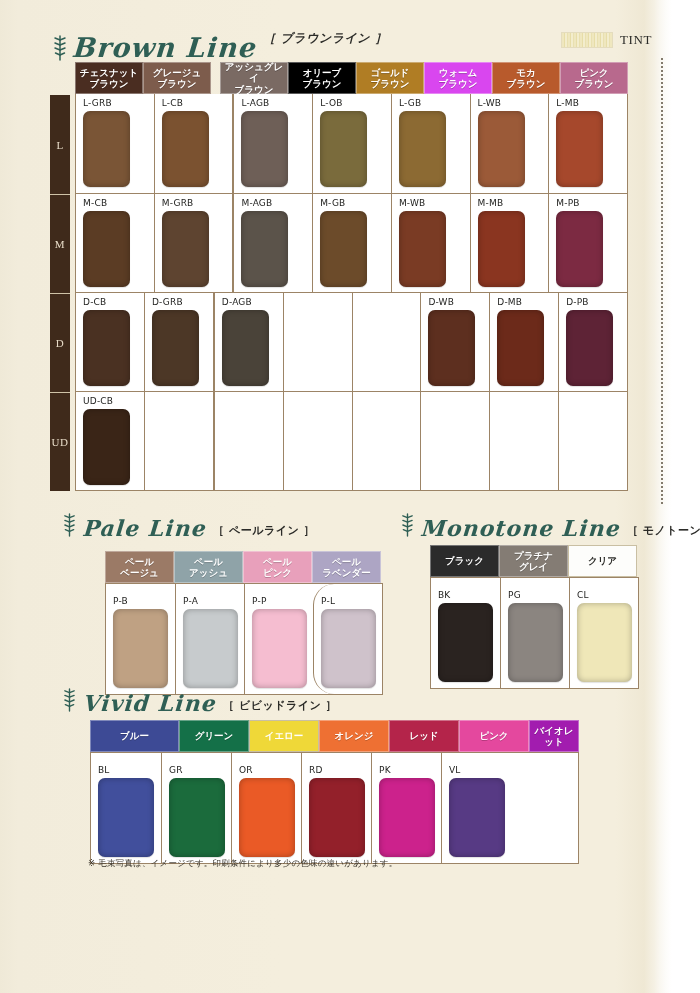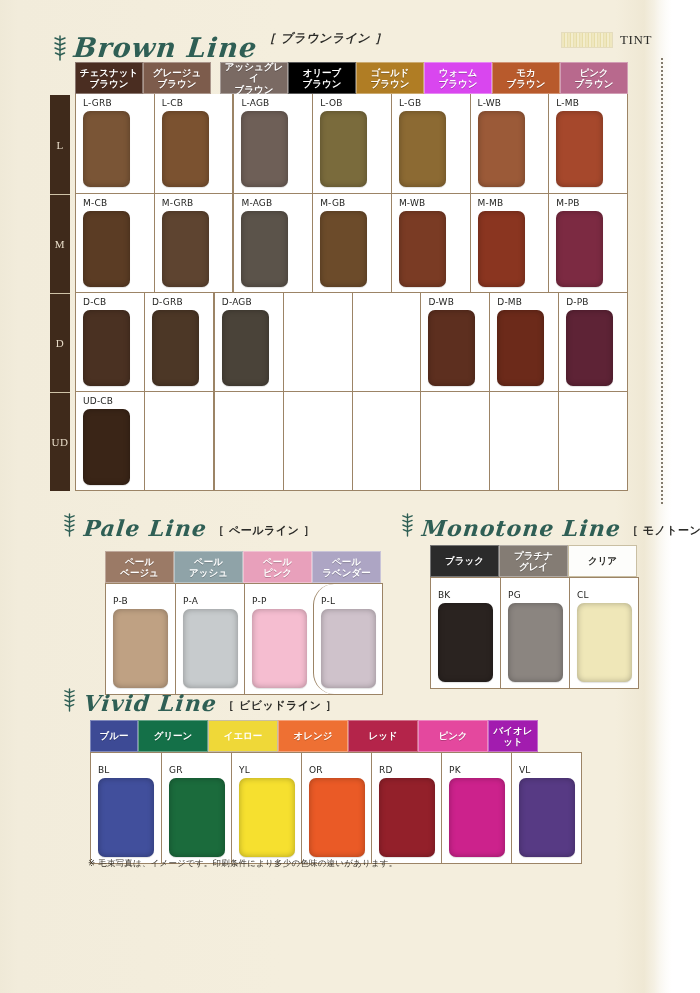--- a/index.html
+++ b/index.html
@@ -430,21 +430,21 @@
         <path d="M8 20 L3.5 18"></path>
           <path d="M8 20 L12.5 18"></path>
       </g>
     </svg>
   </span>
   <span class="script" style="font-size:22px;">Vivid Line</span>
   <span class="jp-title" style="font-size:11px; padding-bottom:3px;">［ ビビッドライン ］</span>
 </div>
 <div class="pal" style="left:90px; top:720px;">
   <div class="pal-head" id="vivHead">
-      <div class="hcell" style="width: 48px; background: rgb(61, 74, 149);">
+      <div class="hcell" style="width: 89px; background: rgb(61, 74, 149);">
         <span>ブルー</span>
       </div>
       <div class="hcell" style="width: 70px; background: rgb(20, 112, 72);">
         <span>グリーン</span>
       </div>
       <div class="hcell" style="width: 70px; background: rgb(239, 216, 56); color: rgb(255, 255, 255); text-shadow: none; border: 1px solid rgb(201, 191, 163);">
         <span>イエロー</span>
       </div>
       <div class="hcell" style="width: 70px; background: rgb(238, 112, 51);">
         <span>オレンジ</span>
@@ -462,24 +462,20 @@
   <div class="pal-body" id="vivBody">
       <div class="pal-cell" style="width: 70px;">
         <div class="cell-code">BL</div>
         <div class="sw hair" style="background: rgb(65, 79, 156); width: 56px; height: 79px;"></div>
       </div>
       <div class="pal-cell" style="width: 70px;">
         <div class="cell-code">GR</div>
         <div class="sw hair" style="background: rgb(27, 107, 60); width: 56px; height: 79px;"></div>
       </div>
       <div class="pal-cell" style="width: 70px;">
-        <div class="cell-code">YL</div>
-        <div class="sw hair" style="background: rgb(246, 224, 47); width: 56px; height: 79px;"></div>
-      </div>
-      <div class="pal-cell" style="width: 70px;">
         <div class="cell-code">OR</div>
         <div class="sw hair" style="background: rgb(234, 90, 38); width: 56px; height: 79px;"></div>
       </div>
       <div class="pal-cell" style="width: 70px;">
         <div class="cell-code">RD</div>
         <div class="sw hair" style="background: rgb(147, 32, 42); width: 56px; height: 79px;"></div>
       </div>
       <div class="pal-cell" style="width: 70px;">
         <div class="cell-code">PK</div>
         <div class="sw hair" style="background: rgb(204, 34, 140); width: 56px; height: 79px;"></div>

